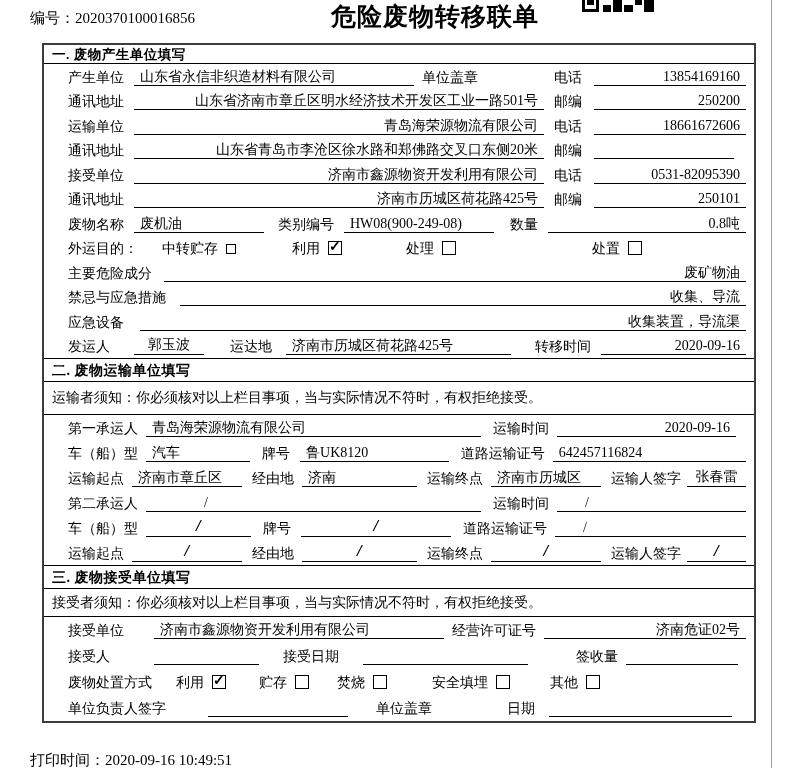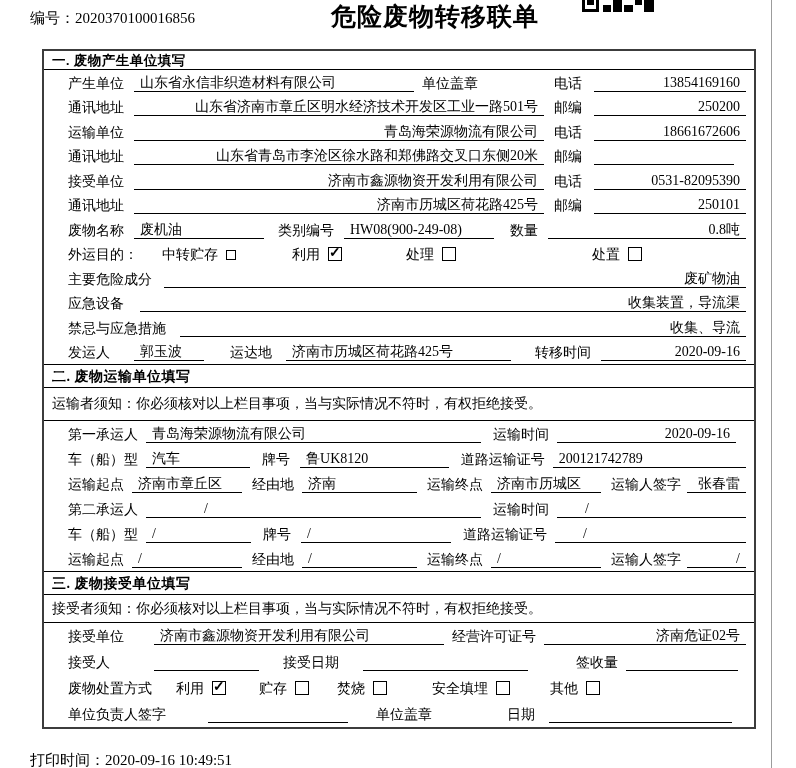--- a/index.html
+++ b/index.html
@@ -8,38 +8,38 @@
     font-family:"Liberation Serif","DejaVu Serif",serif;
     font-size:14px;position:relative;overflow:hidden;
   }
   .page{position:absolute;inset:0;background:#fff;}
   .serial{position:absolute;left:30px;top:9px;font-size:15px;white-space:nowrap;}
   .title{position:absolute;left:331px;top:0;font-size:25px;font-weight:bold;letter-spacing:1px;white-space:nowrap;}
   .qr{position:absolute;left:582px;top:0;}
   .edge-line{position:absolute;left:771px;top:0;width:1px;height:768px;background:#9c9c9c;}
   .print-time{position:absolute;left:30px;top:751px;font-size:15px;white-space:nowrap;}
 
-  .form{position:absolute;left:42px;top:49px;width:714px;border:2px solid #3c3c3c;box-sizing:border-box;background:#fff;}
+  .form{position:absolute;left:42px;top:43px;width:714px;border:2px solid #3c3c3c;box-sizing:border-box;background:#fff;}
   section{display:block;}
   .s2,.s3{border-top:1px solid #000;}
   .sec-h{font-weight:bold;border-bottom:1px solid #000;padding:3px 8px 2px 8px;font-size:14px;line-height:17px;letter-spacing:0.5px;}
   .s1 .sec-h{font-size:13.5px;line-height:15px;padding:2px 8px 1px 8px;}
   .notice{border-bottom:1px solid #000;padding:7px 8px 8px 8px;line-height:17px;}
   .s3 .notice{padding:5px 8px 5px 8px;}
 
   .row{display:flex;align-items:flex-end;padding:0 8px 3px 24px;box-sizing:border-box;line-height:17px;}
   .s1 .row{height:24.5px;}
   .s2 .row{height:25px;}
   .s3 .row{height:26px;padding-bottom:4px;}
   .lcol{flex:0 0 486px;display:flex;align-items:flex-end;min-width:0;}
   .lab{white-space:nowrap;}
   .u{display:inline-block;border-bottom:1px solid #000;padding:0 6px;min-height:17px;
      white-space:nowrap;overflow:hidden;box-sizing:border-box;vertical-align:bottom;}
   .fill{flex:1 1 auto;text-align:right;}
-  .c{}
+  .c{text-align:center;font-family:Liberation Mono, monospace;}
   .sl{text-align:left;padding-left:58px;}
   .sl2{text-align:left;padding-left:28px;}
   .cb{display:inline-block;width:12px;height:12px;border:1px solid #000;margin-left:8px;margin-bottom:2px;position:relative;flex:none;}
   .cb.small{width:8px;height:8px;margin-bottom:3px;}
   .cb.checked::after{content:"\2713";position:absolute;left:0px;top:-4px;font-size:14px;font-weight:bold;}
 </style>
 </head>
 <body>
 
 <div class="page">
@@ -143,27 +143,27 @@
         <span class="lab" style="margin-left:136px">处置</span>
         <span class="cb"></span>
       </div>
 
       <div class="row">
         <span class="lab">主要危险成分</span>
         <span class="u fill" style="margin-left:12px">废矿物油</span>
       </div>
 
       <div class="row">
+        <span class="lab">禁忌与应急措施</span>
+        <span class="u fill" style="margin-left:14px">收集、导流</span>
+      </div>
+
+      <div class="row">
         <span class="lab">应急设备</span>
         <span class="u fill" style="margin-left:16px">收集装置，导流渠</span>
-      </div>
-
-      <div class="row">
-        <span class="lab">禁忌与应急措施</span>
-        <span class="u fill" style="margin-left:14px">收集、导流</span>
       </div>
 
       <div class="row">
         <span class="lab">发运人</span>
         <span class="u c" style="width:70px;margin-left:24px">郭玉波</span>
         <span class="lab" style="margin-left:26px">运达地</span>
         <span class="u" style="width:225px;margin-left:14px">济南市历城区荷花路425号</span>
         <span class="lab" style="margin-left:24px">转移时间</span>
         <span class="u fill" style="margin-left:10px">2020-09-16</span>
       </div>
@@ -179,21 +179,21 @@
         <span class="lab" style="margin-left:12px">运输时间</span>
         <span class="u fill" style="margin-left:8px;margin-right:10px">2020-09-16</span>
       </div>
 
       <div class="row">
         <span class="lab">车（船）型</span>
         <span class="u" style="width:105px;margin-left:8px">汽车</span>
         <span class="lab" style="margin-left:12px">牌号</span>
         <span class="u" style="width:150px;margin-left:10px">鲁UK8120</span>
         <span class="lab" style="margin-left:12px">道路运输证号</span>
-        <span class="u" style="width:195px;margin-left:8px">200121742789</span>
+        <span class="u" style="width:195px;margin-left:8px">642457116824</span>
       </div>
 
       <div class="row">
         <span class="lab">运输起点</span>
         <span class="u" style="width:110px;margin-left:8px">济南市章丘区</span>
         <span class="lab" style="margin-left:10px">经由地</span>
         <span class="u" style="width:115px;margin-left:8px">济南</span>
         <span class="lab" style="margin-left:10px">运输终点</span>
         <span class="u" style="width:110px;margin-left:8px">济南市历城区</span>
         <span class="lab" style="margin-left:10px">运输人签字</span>

